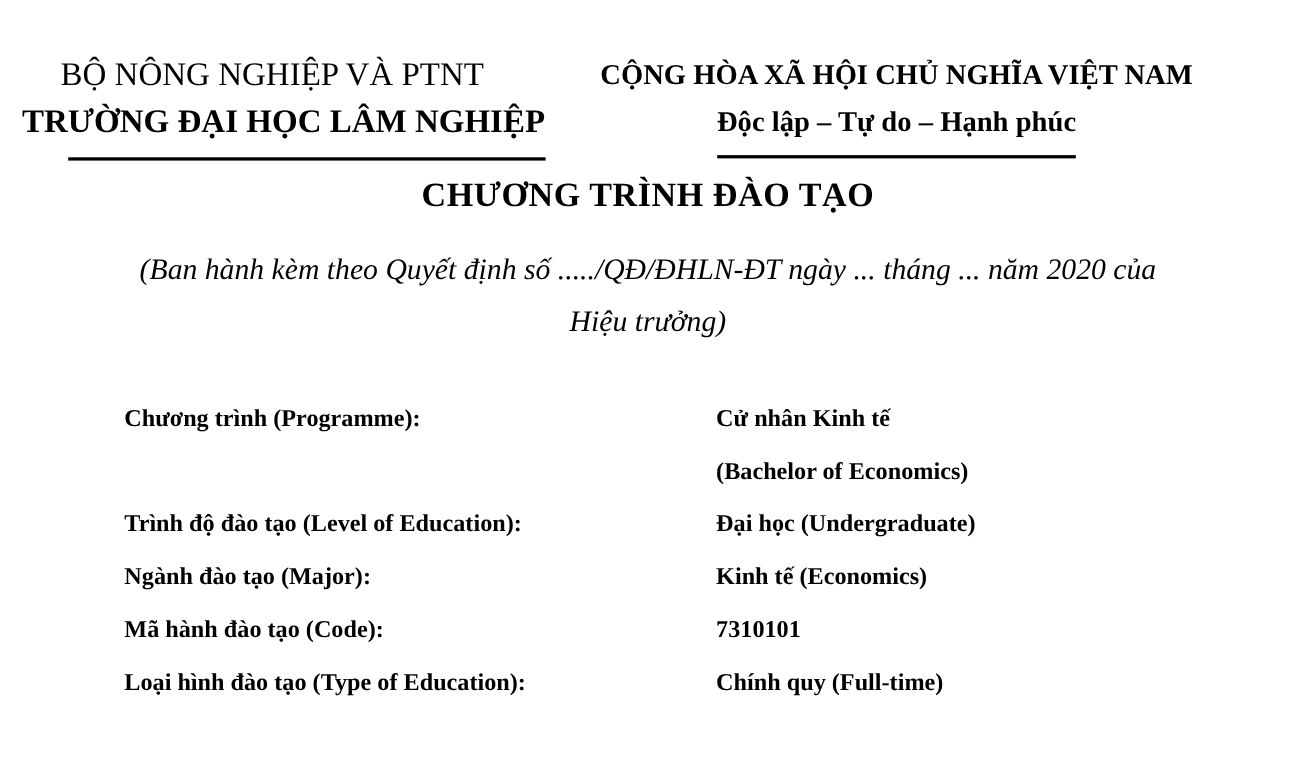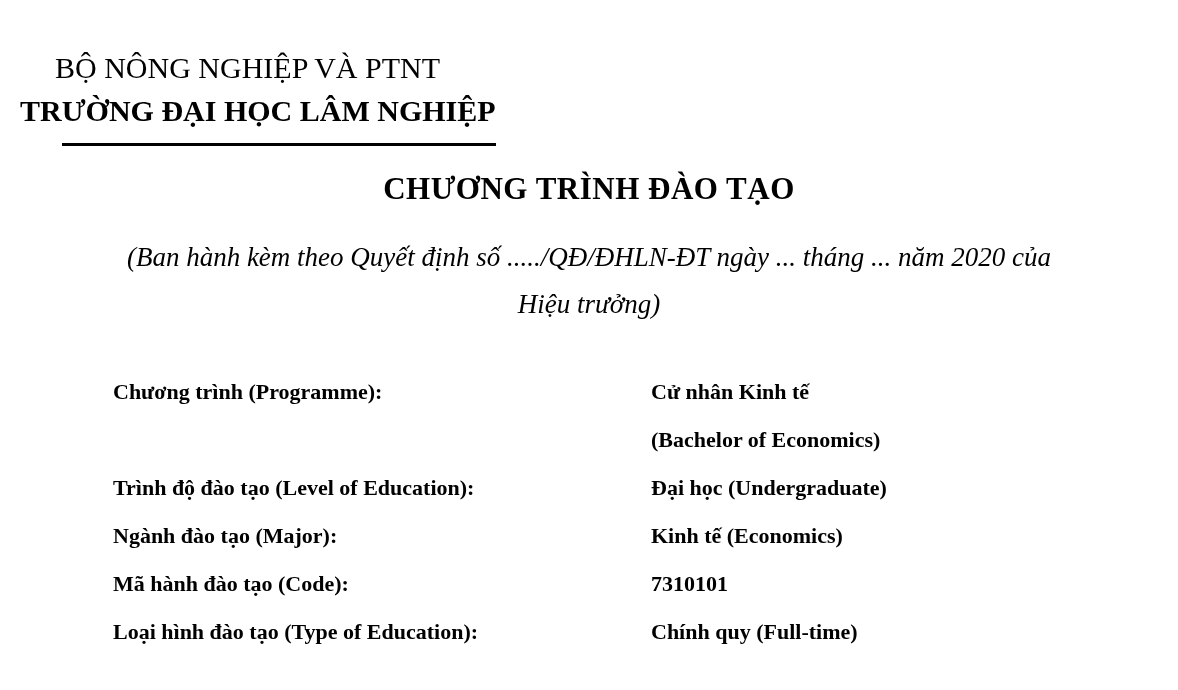--- a/index.html
+++ b/index.html
@@ -43,21 +43,21 @@
   .header-left .line1 { font-weight: normal; }
   .header-left .line2 { font-weight: bold; }
   .header-right .line1 { font-weight: bold; }
   .header-right .line2 { font-weight: bold; }
   .u-part {
     border-bottom: 3px solid #000;
     padding-bottom: 16px;
   }
   
   .doc-title {
-    margin-top: 36px;
+    margin-top: 24px;
     text-align: center;
     font-size: 31px;
     font-weight: bold;
     line-height: 42px;
     letter-spacing: 0.5px;
   }
   
   .issuance-note {
     margin-top: 24px;
     text-align: center;
@@ -85,20 +85,24 @@
 </style>
 </head>
 <body>
 
 <div class="page">
 
   <div class="doc-header">
     <div class="header-left">
       <div class="line1">BỘ NÔNG NGHIỆP VÀ PTNT</div>
       <div class="line2"><span>TR</span><span class="u-part">ƯỜNG ĐẠI HỌC LÂM NGHIỆP</span></div>
+    </div>
+    <div class="header-right">
+      <div class="line1">CỘNG HÒA XÃ HỘI CHỦ NGHĨA VIỆT NAM</div>
+      <div class="line2"><span class="u-part">Độc lập – Tự do – Hạnh phúc</span></div>
     </div>
   </div>
 
   <div class="doc-title">CHƯƠNG TRÌNH ĐÀO TẠO</div>
 
   <div class="issuance-note">
     <div>(Ban hành kèm theo Quyết định số ...../QĐ/ĐHLN-ĐT ngày ... tháng ... năm 2020 của</div>
     <div>Hiệu trưởng)</div>
   </div>
 

